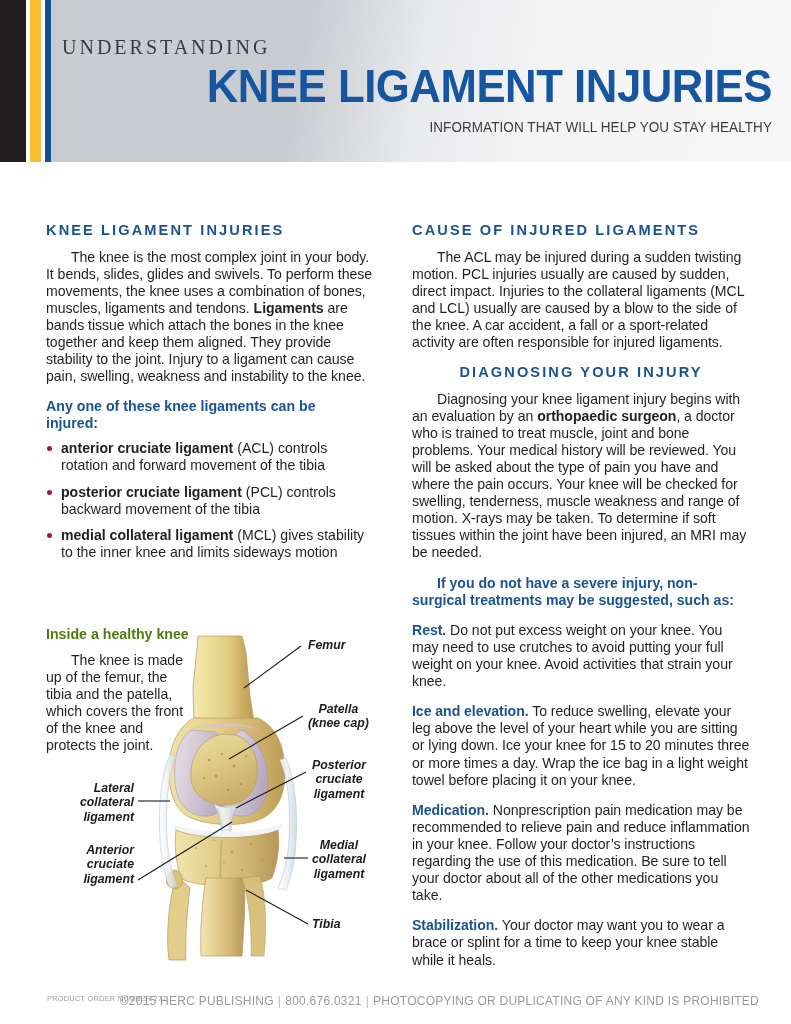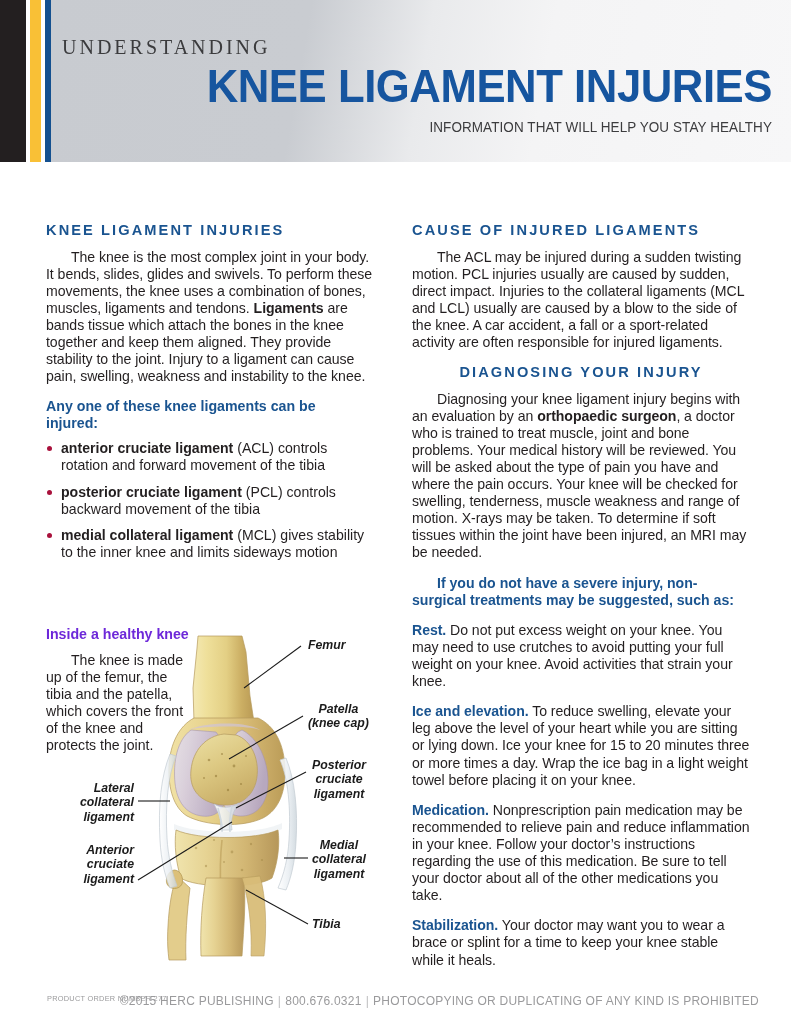--- a/index.html
+++ b/index.html
@@ -169,21 +169,21 @@
     width: 140px;
     font-size: 14.1px;
     line-height: 17.1px;
     text-indent: 25px;
   }
   .fig-title {
     position: absolute;
     left: 0; top: 0;
     font-size: 14.2px;
     font-weight: 700;
-    color: #6d28d9;
+    color: #4d7c0f;
   }
   .knee-svg {
     position: absolute;
     left: 0; top: 0;
     width: 352px;
     height: 340px;
   }
   .fig-label {
     position: absolute;
     font-family: "Liberation Sans", sans-serif;

